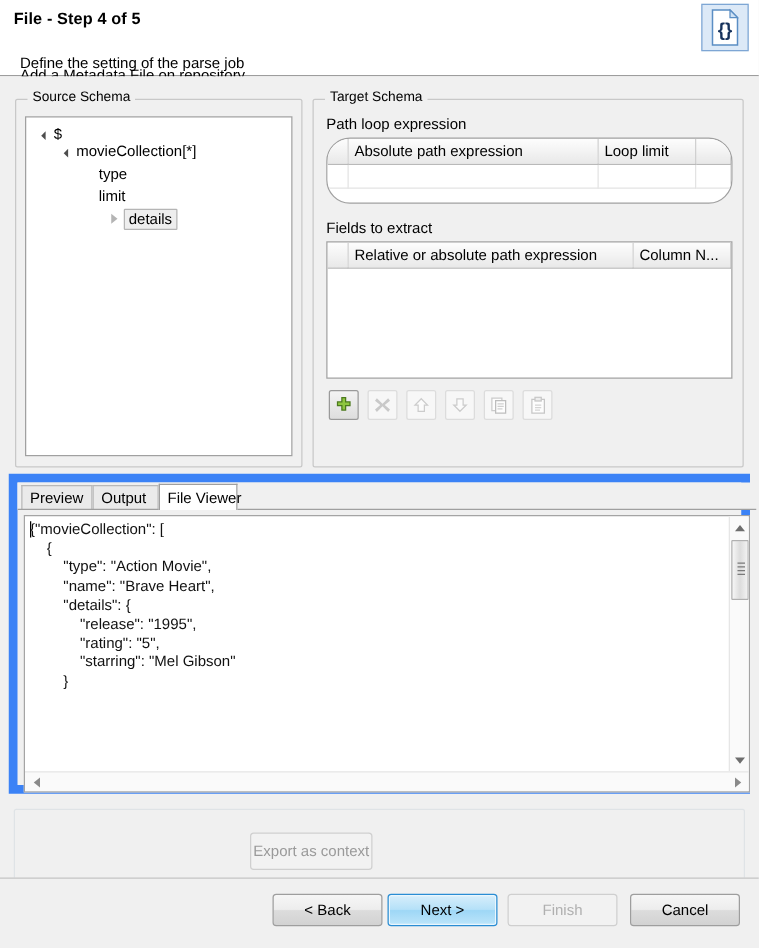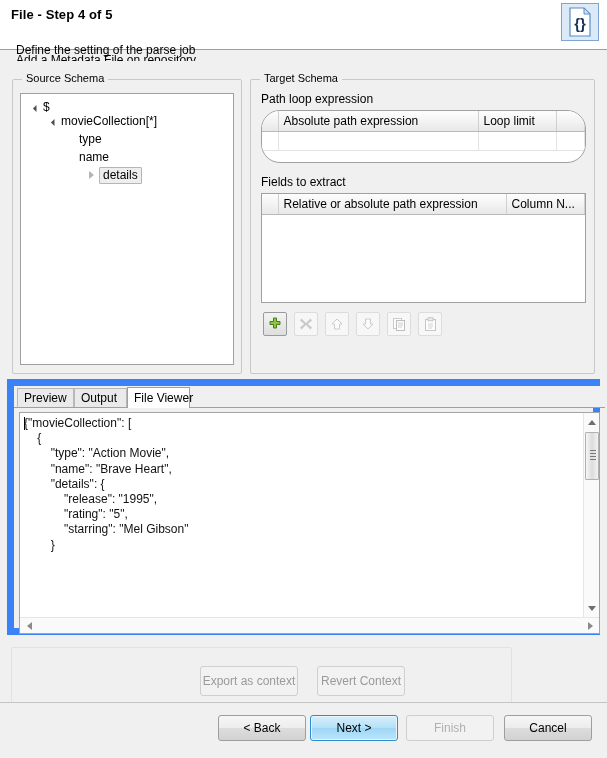--- a/index.html
+++ b/index.html
@@ -9,21 +9,21 @@
     font-family: "Liberation Sans", sans-serif;
     font-size: 12px;
     color: #000;
     overflow: hidden;
     background: #f0f0f0;
   }
 
   
   #header {
     position: absolute; left: 0; top: 0;
-    width: 607px; height: 50px;
+    width: 607px; height: 61px;
     background: #ffffff;
     border-bottom: 1px solid #9d9d9d;
   }
   #header-title {
     position: absolute; left: 11px; top: 7px;
     font-size: 13px; font-weight: bold;
     letter-spacing: 0.1px;
   }
   #header-sub1 {
     position: absolute; left: 16px; top: 38px;
@@ -262,21 +262,21 @@
     width:0;height:0;
   }
   .ar-up    { border-left:4px solid transparent; border-right:4px solid transparent; border-bottom:5px solid #6e6e6e; }
   .ar-down  { border-left:4px solid transparent; border-right:4px solid transparent; border-top:5px solid #6e6e6e; }
   .ar-left  { border-top:4px solid transparent; border-bottom:4px solid transparent; border-right:5px solid #8a8a8a; }
   .ar-right { border-top:4px solid transparent; border-bottom:4px solid transparent; border-left:5px solid #8a8a8a; }
 
   
   #ctx-group {
     position: absolute; left: 11px; top: 586px;
-    width: 501px; height: 62px;
+    width: 585px; height: 62px;
     border: 1px solid #dfe3e6;
     background: #f0f0f0;
     border-radius: 2px;
   }
   .ctxbtn {
     position: absolute; top: 18px;
     height: 30px;
     border: 1px solid #cfcfcf;
     border-radius: 3px;
     background: #f2f2f2;
@@ -343,21 +343,21 @@
 
       <div class="tnode" style="padding-left:26px;">
         <span class="tw"><i class="tri-open"></i></span><span>movieCollection[*]</span>
       </div>
 
       <div class="tnode" style="padding-left:58px;">
         <span>type</span>
       </div>
 
       <div class="tnode" style="padding-left:58px;">
-        <span>name</span>
+        <span>limit</span>
       </div>
 
       <div class="tnode" style="padding-left:64px;">
         <span class="tw"><i class="tri-closed"></i></span><span class="sel-box">details</span>
       </div>
 
     </div>
   </div>
 
   <div class="groupbox" id="tgt-group">
@@ -472,21 +472,20 @@
         </div>
         <div class="sb-arrow" style="right:2px; top:1px;">
           <i class="ar ar-right"></i>
         </div>
       </div>
     </div>
   </div>
 
   <div id="ctx-group">
     <div class="ctxbtn" style="left:188px; width:98px;">Export as context</div>
-    <div class="ctxbtn" style="left:305px; width:88px;">Revert Context</div>
   </div>
 
 </div>
 
 <div id="footer">
   <div class="navbtn" style="left:218px;">&lt; Back</div>
   <div class="navbtn default" style="left:310px;">Next &gt;</div>
   <div class="navbtn disabled" style="left:406px;">Finish</div>
   <div class="navbtn" style="left:504px;">Cancel</div>
 </div>

